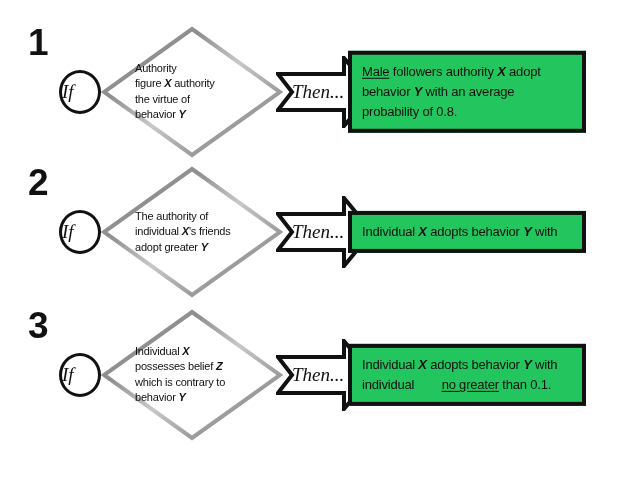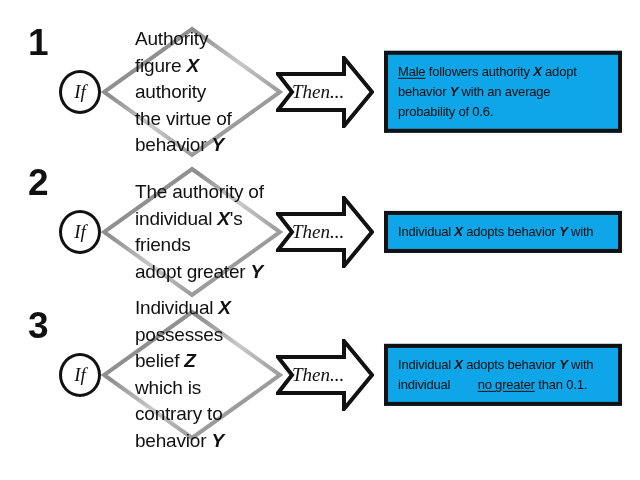--- a/index.html
+++ b/index.html
@@ -31,21 +31,21 @@
     position: absolute;
     left: 59px;
     top: 48px;
     width: 42px;
     height: 44px;
     border: 3.5px solid #111111;
     border-radius: 50%;
     box-sizing: border-box;
     display: flex;
     align-items: center;
-    justify-content: center;
+    justify-content: flex-start;
   }
   .if-label {
     font-family: "Liberation Serif", serif;
     font-style: italic;
     font-size: 19px;
     line-height: 1;
     padding-bottom: 2px;
   }
   .diamond-svg {
     position: absolute;
@@ -53,21 +53,21 @@
     top: 4px;
     width: 182px;
     height: 132px;
   }
   .condition-text {
     position: absolute;
     left: 135px;
     top: 50%;
     transform: translateY(-50%);
     width: 132px;
-    font-size: 19px;
+    font-size: 11px;
     line-height: 1.4;
     letter-spacing: -0.2px;
     text-align: left;
   }
   .arrow-svg {
     position: absolute;
     left: 276px;
     top: 34px;
     width: 98px;
     height: 72px;
@@ -80,27 +80,27 @@
     height: 22px;
     font-family: "Liberation Serif", serif;
     font-style: italic;
     font-size: 19px;
     line-height: 22px;
     text-align: center;
     white-space: nowrap;
   }
   .result-box {
     position: absolute;
-    left: 384px;
+    left: 348px;
     top: 50%;
     transform: translateY(-50%);
     width: 238px;
     box-sizing: border-box;
     border: 4px solid #111111;
-    background: #0ea5e9;
+    background: #22c55e;
     padding: 7px 10px;
   }
   .result-text {
     font-size: 13px;
     line-height: 1.55;
     letter-spacing: -0.2px;
   }
 </style>
 </head>
 <body>
@@ -126,21 +126,21 @@
     </div>
     <svg class="diamond-svg" viewBox="0 0 182 132">
       <polygon points="91,3 179,66 91,129 3,66" fill="#ffffff" stroke="url(#diamondGrad)" stroke-width="4"></polygon>
     </svg>
     <div class="condition-text rich"><span>Authority</span><br><span>figure </span><span style="font-weight: bold; font-style: italic;">X</span><span> authority</span><br><span>the virtue of</span><br><span>behavior </span><span style="font-weight: bold; font-style: italic;">Y</span></div>
     <svg class="arrow-svg" viewBox="0 0 98 72">
       <polygon points="2,18 68,18 68,2 96,36 68,70 68,54 2,54 16,36" fill="#ffffff" stroke="#111111" stroke-width="4" stroke-linejoin="miter"></polygon>
     </svg>
     <div class="then-label">Then...</div>
     <div class="result-box">
-      <div class="result-text rich"><span style="text-decoration: underline; text-underline-offset: 2px;">Male</span><span> followers authority </span><span style="font-weight: bold; font-style: italic;">X</span><span> adopt</span><br><span>behavior </span><span style="font-weight: bold; font-style: italic;">Y</span><span> with an average</span><br><span>probability of 0.6.</span></div>
+      <div class="result-text rich"><span style="text-decoration: underline; text-underline-offset: 2px;">Male</span><span> followers authority </span><span style="font-weight: bold; font-style: italic;">X</span><span> adopt</span><br><span>behavior </span><span style="font-weight: bold; font-style: italic;">Y</span><span> with an average</span><br><span>probability of 0.8.</span></div>
     </div>
   </div>
 
   <div class="rule-row" style="top:162px">
     <div class="rule-number">2</div>
     <div class="if-circle">
       <span class="if-label">If</span>
     </div>
     <svg class="diamond-svg" viewBox="0 0 182 132">
       <polygon points="91,3 179,66 91,129 3,66" fill="#ffffff" stroke="url(#diamondGrad)" stroke-width="4"></polygon>

